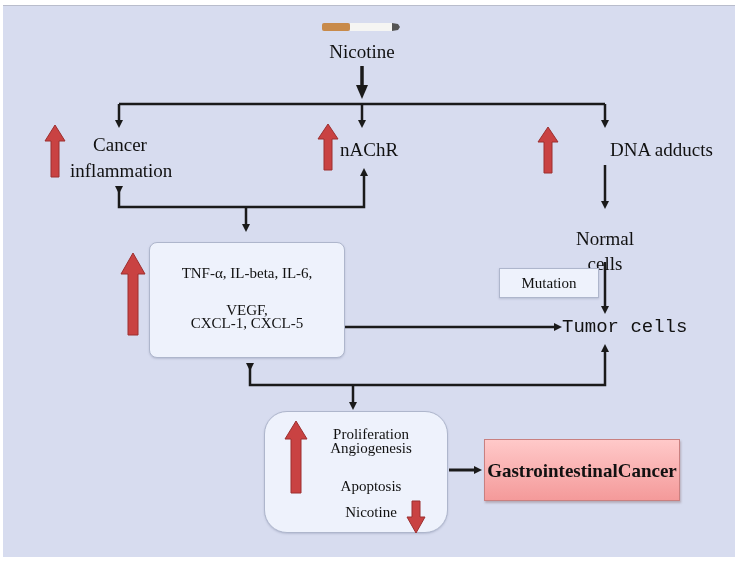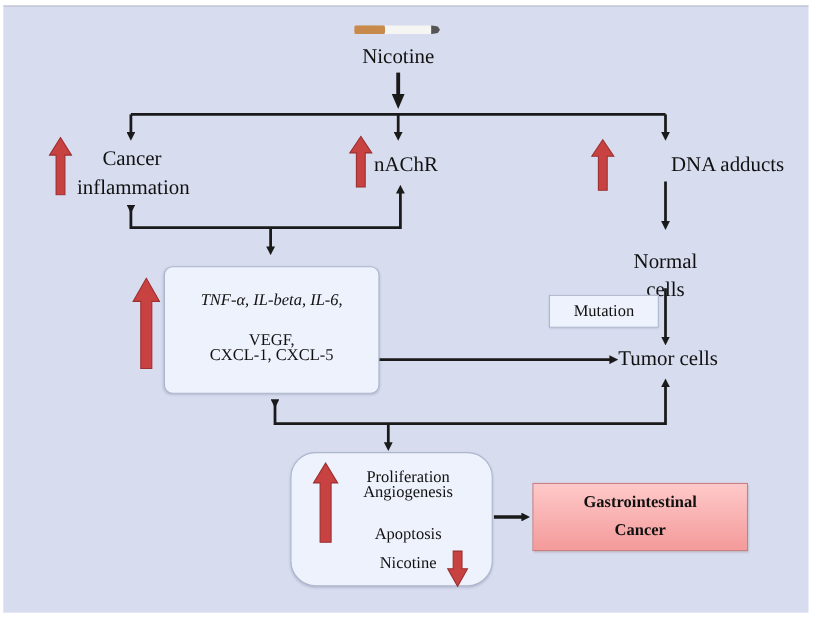--- a/index.html
+++ b/index.html
@@ -8,22 +8,22 @@
   #panel { position:absolute; left:3px; top:5px; width:732px; height:551px;
            background:#d7dcef; border-top:1px solid #b9bdcc; }
   svg#wires { position:absolute; left:0; top:0; width:739px; height:562px; }
   .lbl { position:absolute; font-size:19px; line-height:20px; text-align:center; white-space:nowrap; }
   .box { position:absolute; background:#eef2fc; border:1px solid #aeb6cc; border-radius:8px;
          box-shadow:0 1px 2px rgba(90,100,130,0.25); }
   .box .txt { position:absolute; left:0; right:0; text-align:center; font-size:15px; line-height:25px; }
   .cancer { position:absolute; left:484px; top:439px; width:194px; height:60px;
             background:linear-gradient(#ffc9c9, #f49a9a); border:1px solid #c98080;
             box-shadow:1px 2px 2px rgba(100,60,60,0.3);
-            display:flex; flex-direction:column; align-items:center; justify-content:center;
-            font-weight:bold; font-size:15px; line-height:25px; }
+            display:flex; align-items:center; justify-content:center;
+            font-weight:bold; font-size:19px; line-height:25px; }
   .redarrow { position:absolute; }
   .cig { position:absolute; left:322px; top:23px; width:78px; height:8px; }
 </style>
 </head>
 <body>
 
 <div id="panel"></div>
 
 <svg id="wires" viewBox="0 0 739 562">
   <defs>
@@ -85,27 +85,27 @@
 
 <div class="lbl" style="left:565px; top:226px; width:80px; line-height:25px;font-family:Liberation Serif, serif;">
   <div>Normal</div>
   <div>cells</div>
 </div>
 
 <div class="box" style="left:499px; top:268px; width:98px; height:28px; border-radius:0;">
   <div class="txt" style="top:2px;">Mutation</div>
 </div>
 
-<div class="lbl" style="left:562px; top:317px; width:90px; text-align:center;">Tumor cells</div>
+<div class="lbl" style="left:562px; top:317px; width:90px; text-align:center;font-family:Liberation Mono, monospace;">Tumor cells</div>
 
 <svg class="redarrow" style="left:120px; top:252px;" width="26" height="84" viewBox="0 0 26 84">
   <path d="M13,1 L25,22 L18,22 L18,83 L8,83 L8,22 L1,22 Z" fill="#c94242" stroke="#9c2f2f" stroke-width="1"></path>
 </svg>
 <div class="box" style="left:149px; top:242px; width:194px; height:114px;">
-  <div class="txt" style="top:18px;font-style:italic;">TNF-α, IL-beta, IL-6,</div>
+  <div class="txt" style="top:18px;">TNF-α, IL-beta, IL-6,</div>
   <div class="txt" style="top:43px;margin-top:12px;">VEGF,</div>
   <div class="txt" style="top:68px;">CXCL-1, CXCL-5</div>
 </div>
 
 <div class="box" style="left:264px; top:411px; width:182px; height:120px;border-radius:23px;">
   <svg class="redarrow" style="left:19px; top:8px;" width="24" height="74" viewBox="0 0 24 74">
     <path d="M12,1 L23,19 L17,19 L17,73 L7,73 L7,19 L1,19 Z" fill="#c94242" stroke="#9c2f2f" stroke-width="1"></path>
   </svg>
   <div class="txt" style="top:10px; left:40px; right:10px;">Proliferation</div>
   <div class="txt" style="top:24px; left:40px; right:10px;">Angiogenesis</div>

